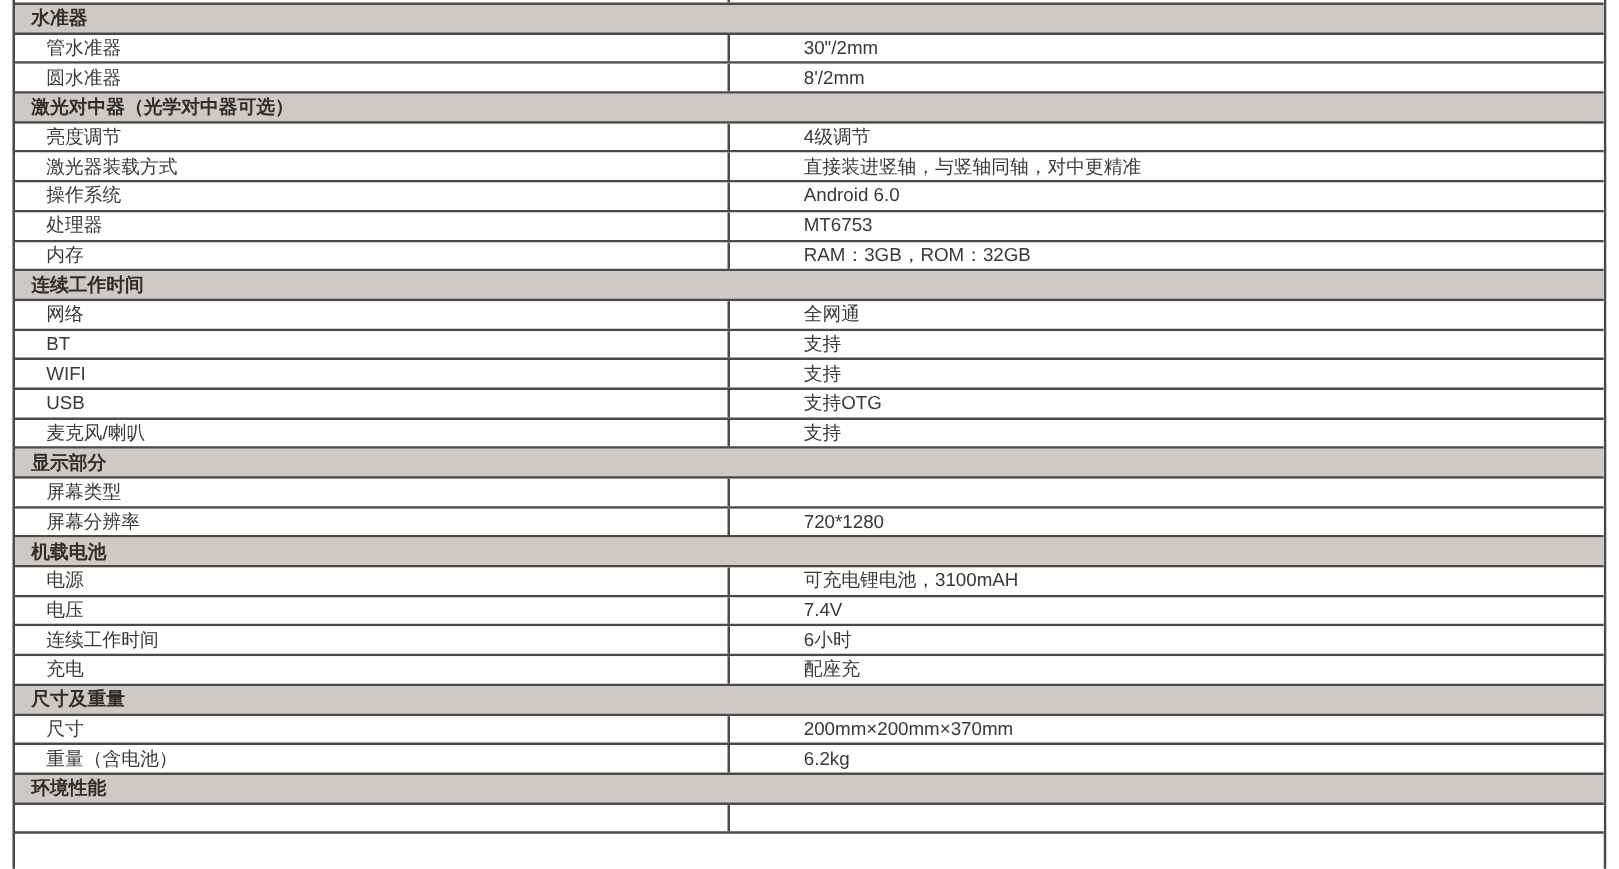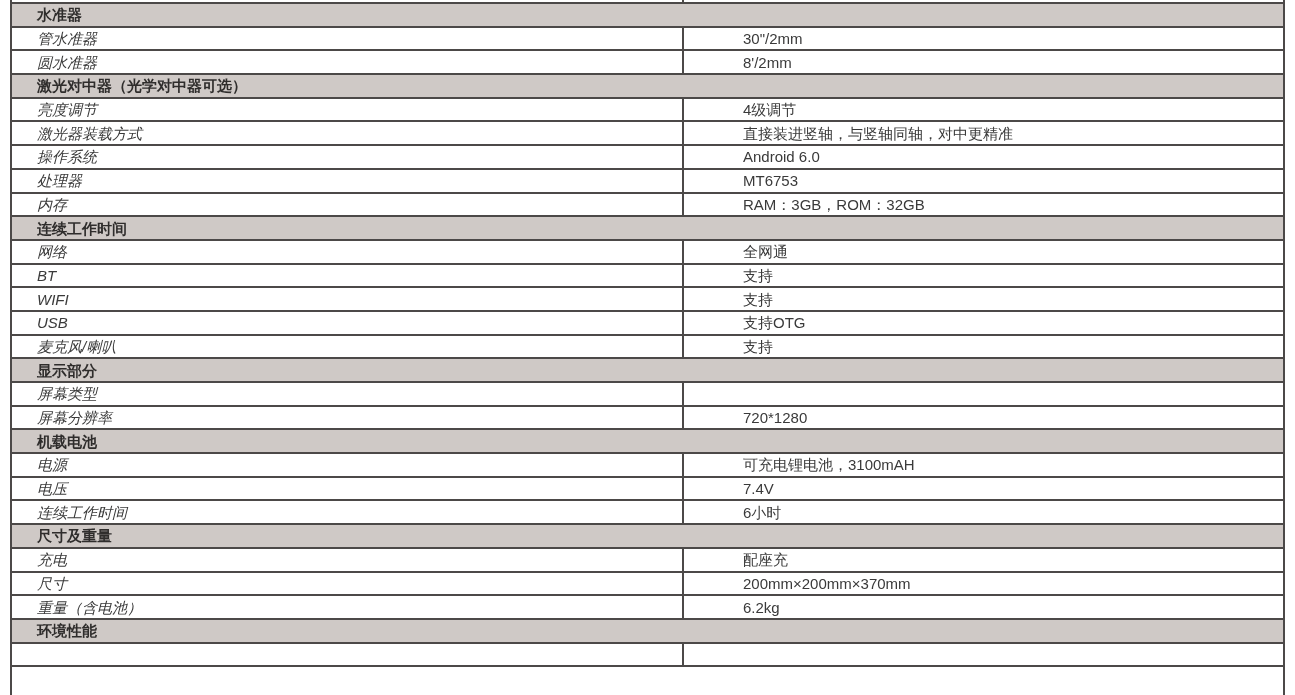--- a/index.html
+++ b/index.html
@@ -32,29 +32,29 @@
     align-items:stretch;
     font-size:15px;
     line-height:1;
   }
   .row.sliver{height:4px;}
   .row.header-row{
     background:var(--hdr);
     font-weight:bold;
     color:var(--hdrtxt);
     align-items:center;
-    padding-left:25px;
+    padding-left:13px;
     text-align:center;
   }
   .cell-label{
-    width:672px;
+    width:572px;
     border-right:2px solid var(--bd);
     display:flex;align-items:center;
     padding-left:25px;
-    white-space:nowrap;overflow:hidden;font-style:italic;
+    white-space:nowrap;overflow:hidden;
   }
   .cell-value{
     flex:1;
     display:flex;align-items:center;
     padding-left:59px;
     white-space:nowrap;overflow:hidden;
   }
 </style>
 </head>
 <body>
@@ -141,26 +141,26 @@
         <div class="cell-value">可充电锂电池，3100mAH</div>
       </div>
       <div class="row">
         <div class="cell-label">电压</div>
         <div class="cell-value">7.4V</div>
       </div>
       <div class="row">
         <div class="cell-label">连续工作时间</div>
         <div class="cell-value">6小时</div>
       </div>
-      <div class="row header-row">
-        <span>尺寸及重量</span>
-      </div>
       <div class="row">
         <div class="cell-label">充电</div>
         <div class="cell-value">配座充</div>
+      </div>
+      <div class="row header-row">
+        <span>尺寸及重量</span>
       </div>
       <div class="row">
         <div class="cell-label">尺寸</div>
         <div class="cell-value">200mm×200mm×370mm</div>
       </div>
       <div class="row">
         <div class="cell-label">重量（含电池）</div>
         <div class="cell-value">6.2kg</div>
       </div>
       <div class="row header-row">

